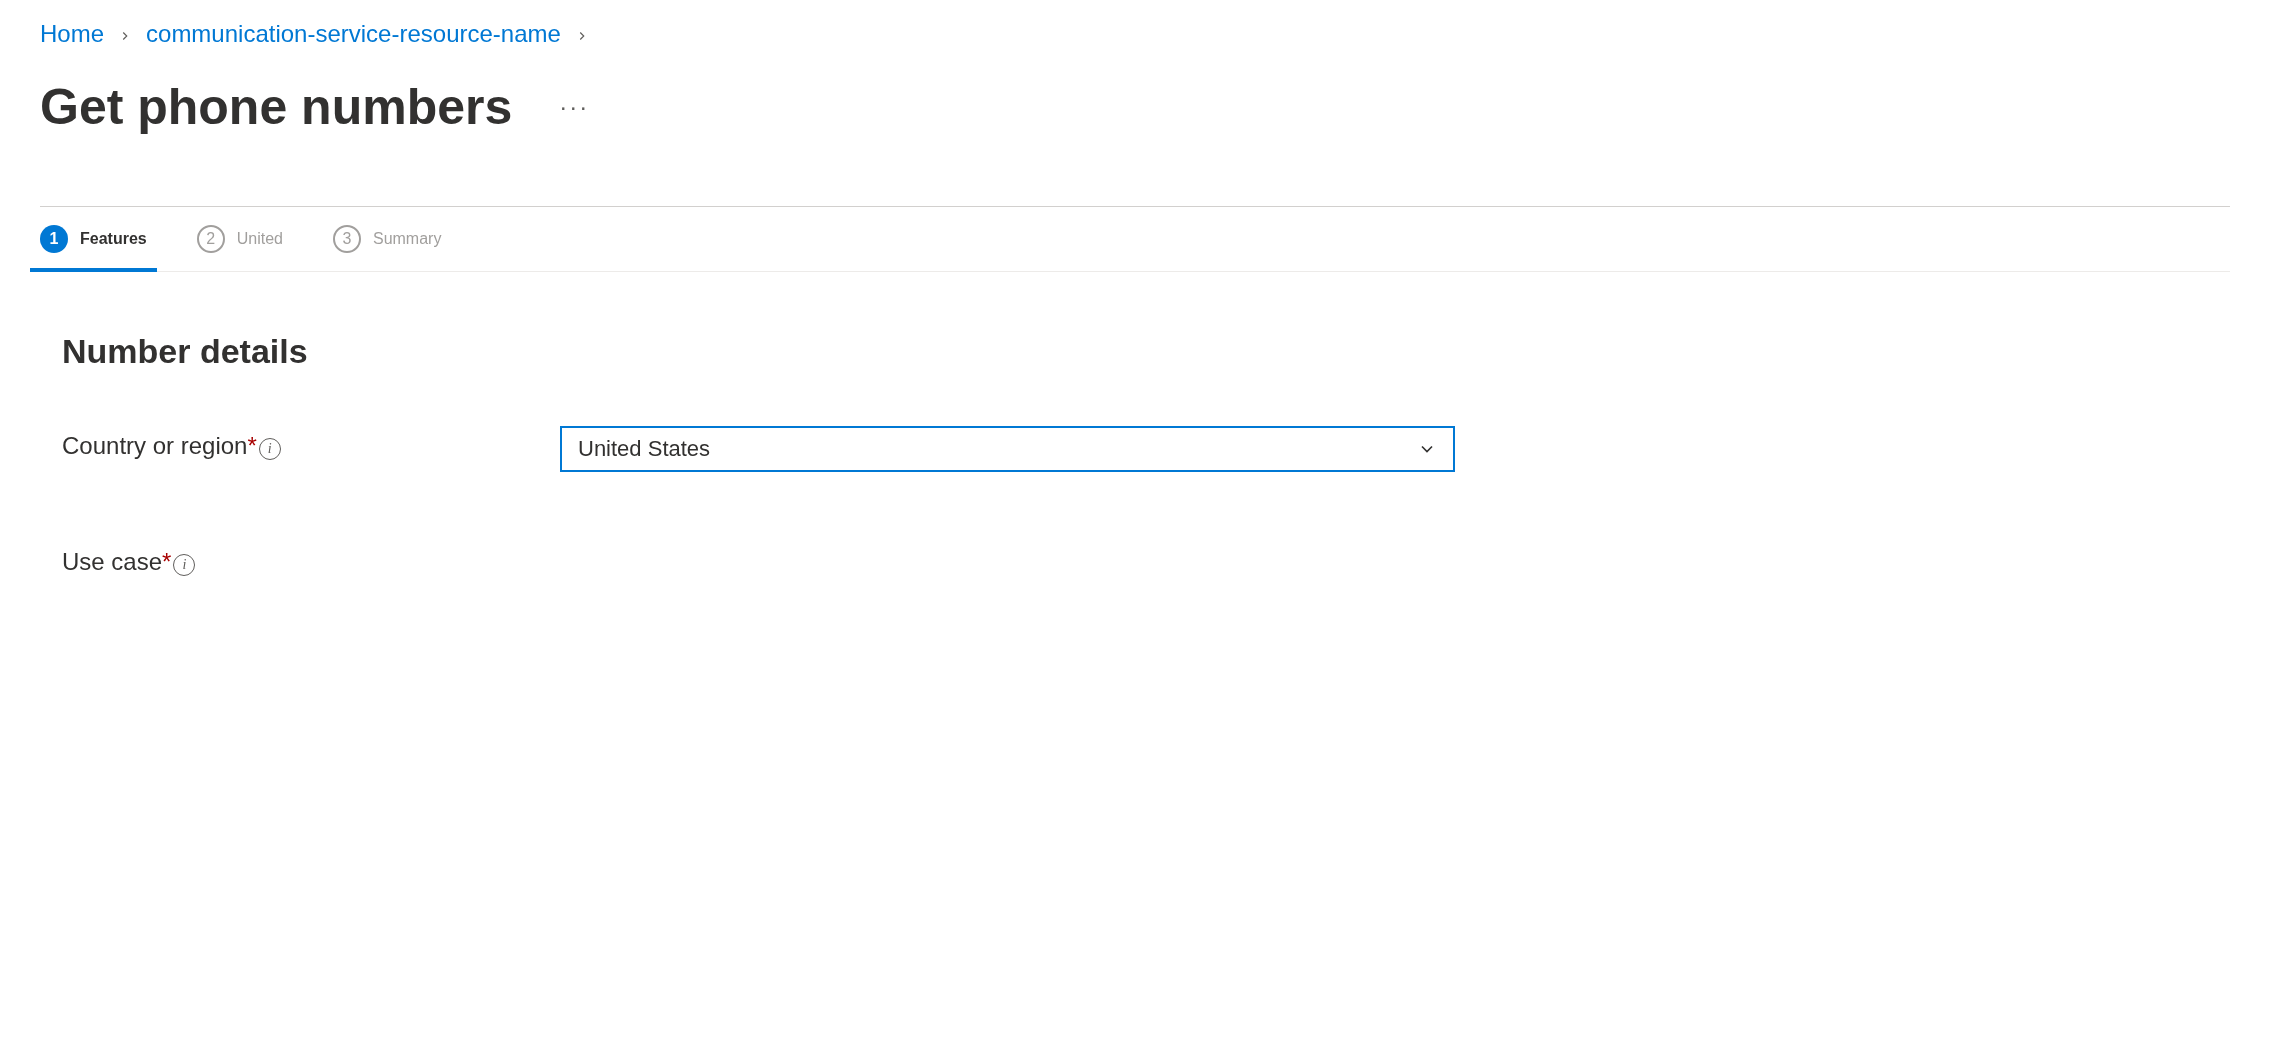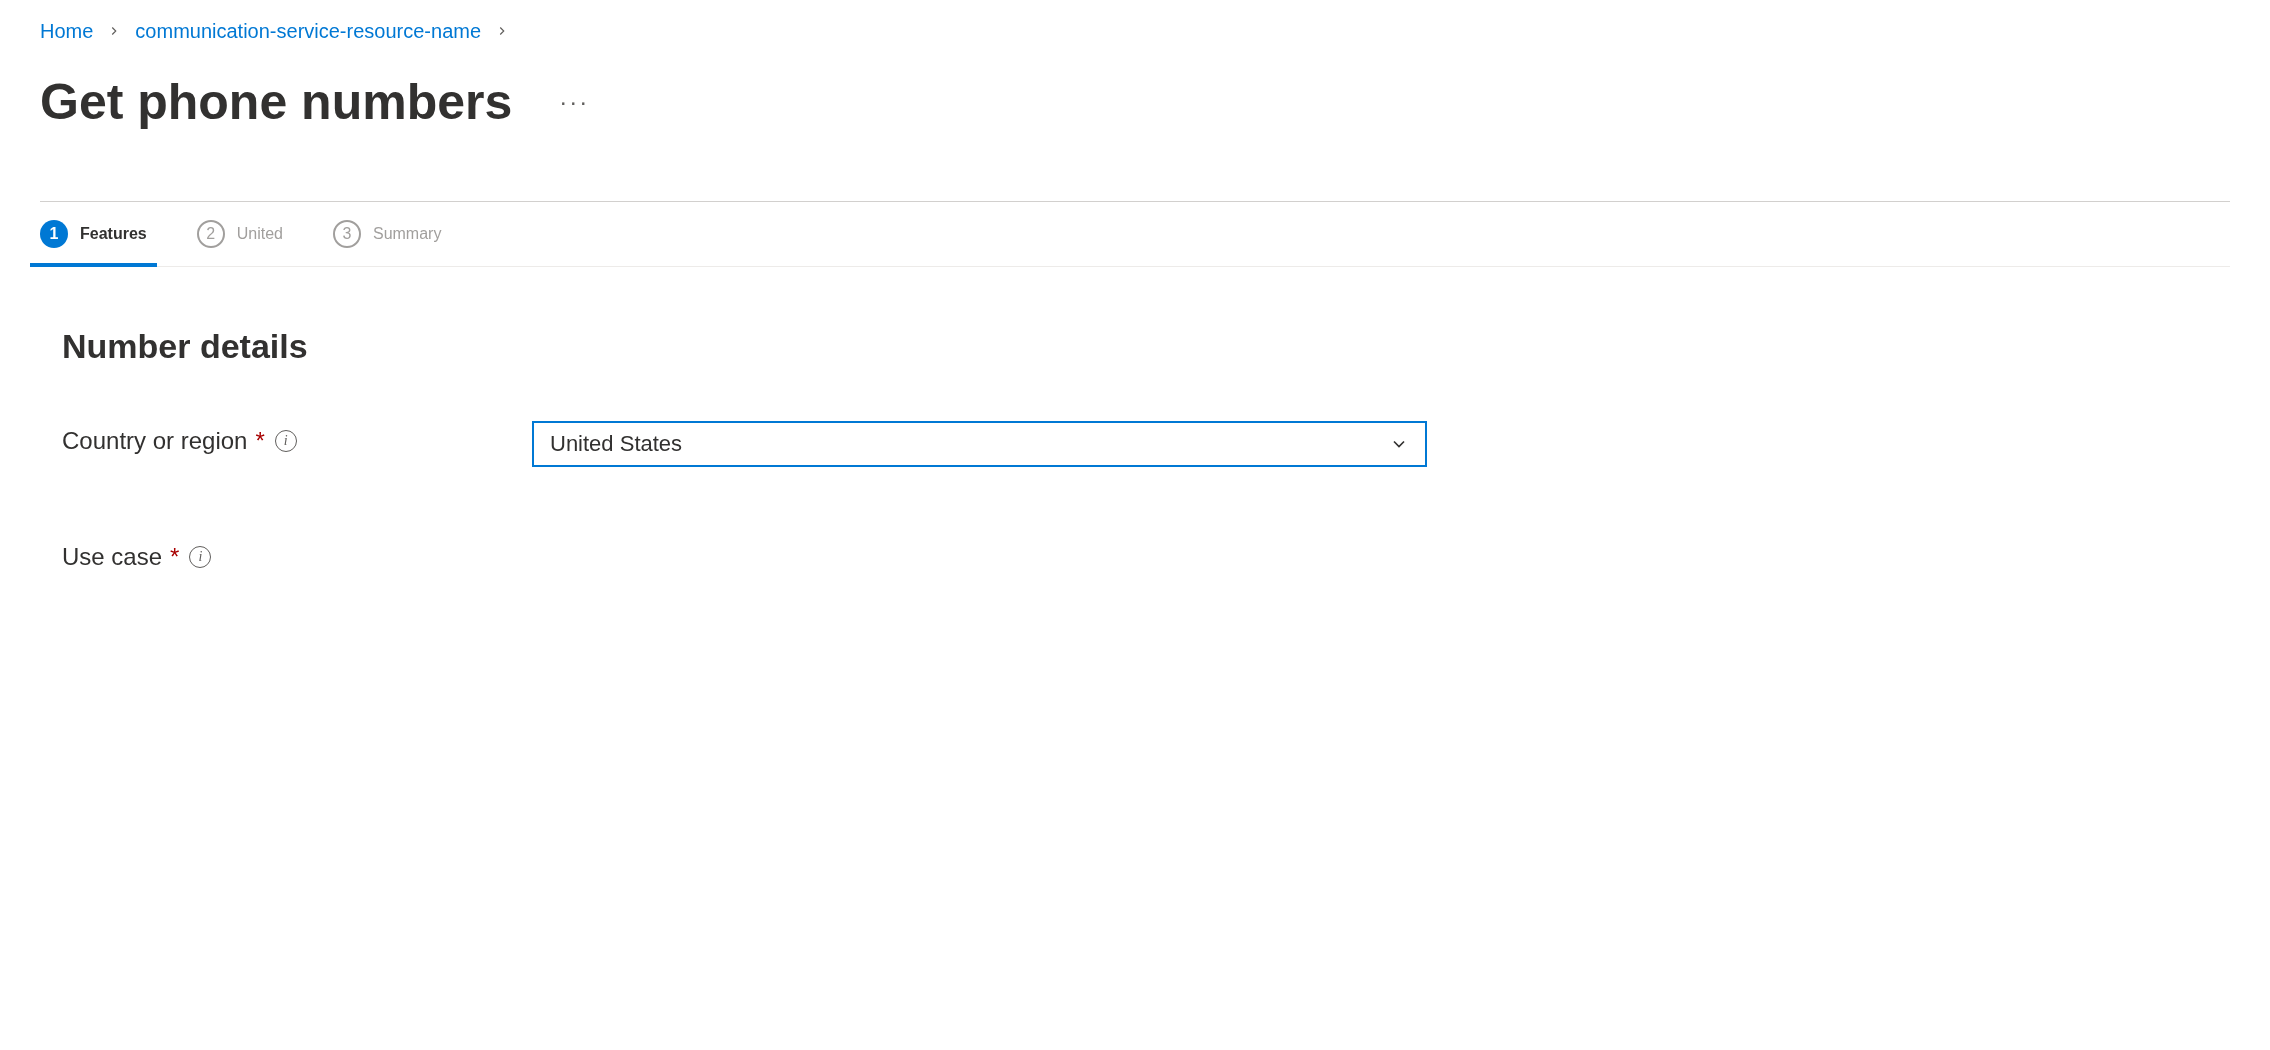--- a/index.html
+++ b/index.html
@@ -7,21 +7,21 @@
     font-family: 'Segoe UI', -apple-system, BlinkMacSystemFont, sans-serif;
     background: #ffffff;
     color: #323130;
     padding: 20px 40px;
     width: 2270px;
   }
   .breadcrumb {
     display: flex;
     align-items: flex-end;
     gap: 14px;
-    font-size: 20px;
+    font-size: 24px;
     margin-bottom: 30px;
   }
   .breadcrumb-link {
     color: #0078d4;
     cursor: pointer;
   }
   .breadcrumb-sep {
     color: #605e5c;
     font-size: 20px;
   }
@@ -107,22 +107,22 @@
   }
   .form-row {
     display: flex;
     align-items: flex-start;
     padding-left: 22px;
     margin-bottom: 70px;
   }
   .form-label-col {
     width: 470px;
     display: flex;
-    align-items: center;
-    gap: 10px;
+    align-items: flex-end;
+    gap: 2px;
     font-size: 24px;
     color: #323130;
     padding-top: 6px;
   }
   .req {
     color: #a80000;
     margin-left: -2px;
   }
   .info-icon {
     width: 22px;
@@ -134,20 +134,21 @@
     justify-content: center;
     font-size: 14px;
     font-style: italic;
     font-family: Georgia, serif;
     color: #605e5c;
     cursor: pointer;
     flex-shrink: 0;
   }
   .form-control-col {
     flex: 0 0 895px;
+    margin-left: 28px;
   }
   .select-box {
     width: 100%;
     height: 46px;
     border: 2px solid #0078d4;
     display: flex;
     align-items: center;
     justify-content: space-between;
     padding: 0 16px;
     font-size: 22px;

